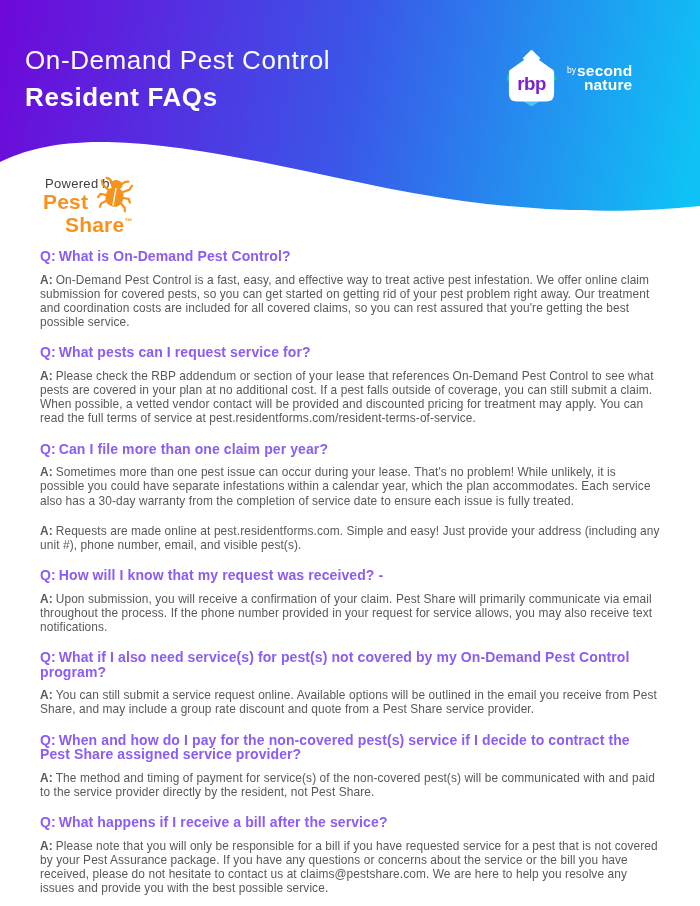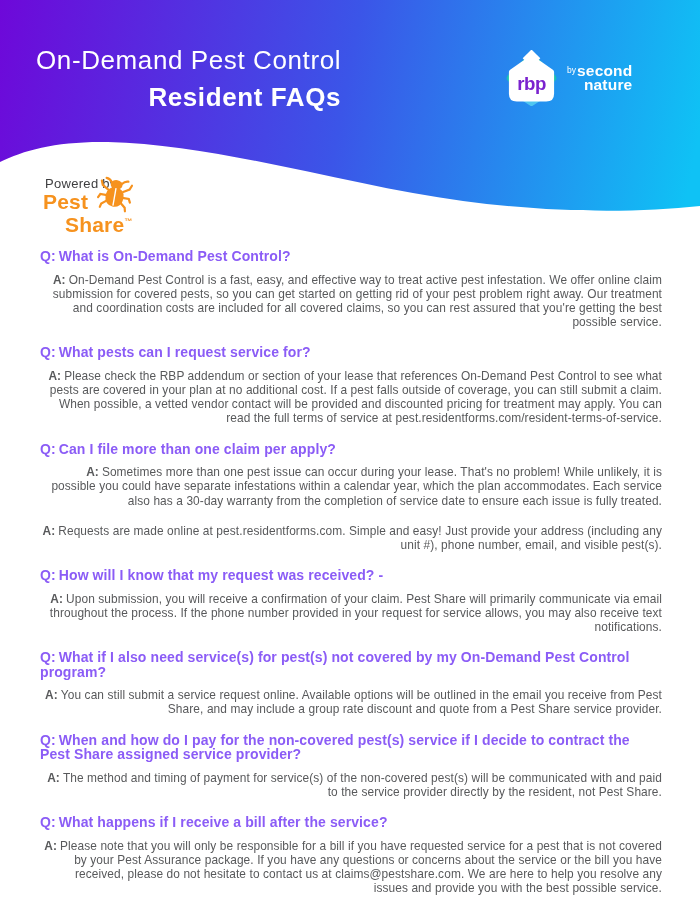--- a/index.html
+++ b/index.html
@@ -6,42 +6,42 @@
   html, body { width: 700px; height: 906px; }
   body {
     font-family: "Liberation Sans", sans-serif;
     background: #ffffff;
     position: relative;
     overflow: hidden;
   }
   
   .hero { position: absolute; top: 0; left: 0; width: 700px; height: 225px; }
   .hero svg.wave { position: absolute; top: 0; left: 0; width: 700px; height: 225px; display: block; }
-  .title-block { position: absolute; left: 36px; top: 42px; color: #ffffff; text-align: right; }
+  .title-block { position: absolute; left: 25px; top: 42px; color: #ffffff; }
   .title-line1 { font-size: 26px; font-weight: 400; line-height: 37px; letter-spacing: 0.6px; }
   .title-line2 { font-size: 26px; font-weight: 700; line-height: 37px; letter-spacing: 0.6px; }
   .brand { position: absolute; left: 504px; top: 50px; display: flex; align-items: flex-start; gap: 8px; }
   .brand svg { display: block; }
   .sn { display: flex; align-items: flex-start; margin-top: 14px; color: #ffffff; }
   .sn .by { font-size: 8.5px; font-weight: 400; margin-top: 1px; margin-right: 1px; }
   .sn-words { display: flex; flex-direction: column; align-items: flex-end; }
   .sn-words span { font-size: 15.5px; font-weight: 700; line-height: 13.5px; letter-spacing: 0.2px; }
   
   .pestshare { position: absolute; left: 43px; top: 176px; }
   .powered { font-size: 13px; color: #3e3e40; letter-spacing: 0.3px; margin-bottom: 2px; margin-left: 2px; }
   .ps-word { font-size: 21px; font-weight: 700; color: #f6921e; line-height: 18px; letter-spacing: 0.2px; }
   .ps-line2 { margin-left: 22px; line-height: 18px; }
   .ps-line2 .tm { font-size: 8px; font-weight: 700; color: #f6921e; vertical-align: 8px; }
   .bug { position: absolute; left: 53px; top: 1px; transform: rotate(10deg); }
   
   main { position: absolute; left: 40px; top: 249px; width: 622px; }
   .faq + .faq { margin-top: 16px; }
   .q { font-size: 14px; font-weight: 700; color: #8b5cf6; line-height: 14.5px; margin-bottom: 9px; letter-spacing: 0.1px; }
   .qp { margin-right: 3px; }
-  .a { font-size: 11.9px; font-weight: 400; color: #58595b; line-height: 14.2px; letter-spacing: 0.1px; text-align: right; }
+  .a { font-size: 11.9px; font-weight: 400; color: #58595b; line-height: 14.2px; letter-spacing: 0.1px; }
   .ap { font-weight: 700; margin-right: 3px; }
 </style>
 </head>
 <body>
 
 <header class="hero">
   <svg class="wave" viewBox="0 0 700 225" preserveAspectRatio="none">
     <defs>
       <linearGradient id="hdrGrad" gradientUnits="userSpaceOnUse" x1="0" y1="0" x2="700" y2="130">
         <stop offset="0" stop-color="#6e08d9"></stop>
@@ -114,21 +114,21 @@
     <h3 class="q">
       <span class="qp">Q:</span><span class="qt">What pests can I request service for?</span>
     </h3>
     <p class="a">
       <span class="ap">A:</span><span class="at">Please check the RBP addendum or section of your lease that references On-Demand Pest Control to see what pests are covered in your plan at no additional cost. If a pest falls outside of coverage, you can still submit a claim. When possible, a vetted vendor contact will be provided and discounted pricing for treatment may apply. You can read the full terms of service at pest.residentforms.com/resident-terms-of-service.</span>
     </p>
   </section>
 
   <section class="faq">
     <h3 class="q">
-      <span class="qp">Q:</span><span class="qt">Can I file more than one claim per apply?</span>
+      <span class="qp">Q:</span><span class="qt">Can I file more than one claim per year?</span>
     </h3>
     <p class="a">
       <span class="ap">A:</span><span class="at">Sometimes more than one pest issue can occur during your lease. That's no problem! While unlikely, it is possible you could have separate infestations within a calendar year, which the plan accommodates. Each service also has a 30-day warranty from the completion of service date to ensure each issue is fully treated.</span>
     </p>
   </section>
 
   <section class="faq">
     <p class="a">
       <span class="ap">A:</span><span class="at">Requests are made online at pest.residentforms.com. Simple and easy! Just provide your address (including any unit #), phone number, email, and visible pest(s).</span>
     </p>

